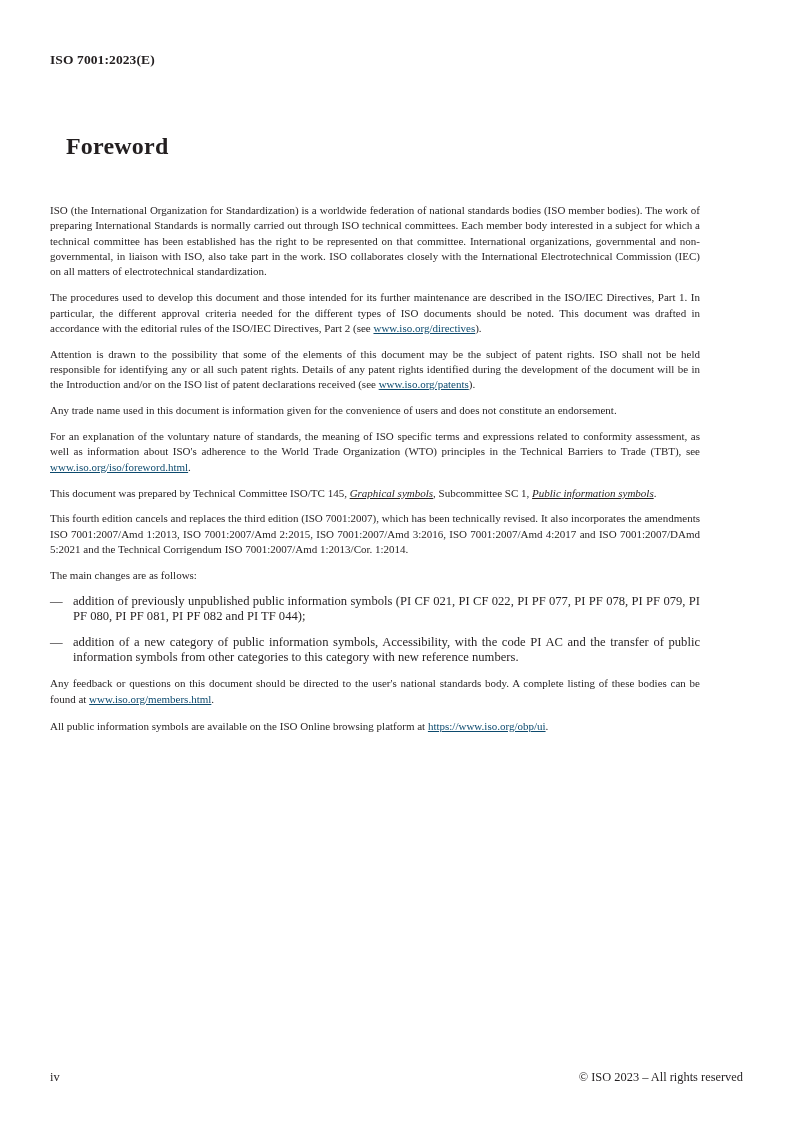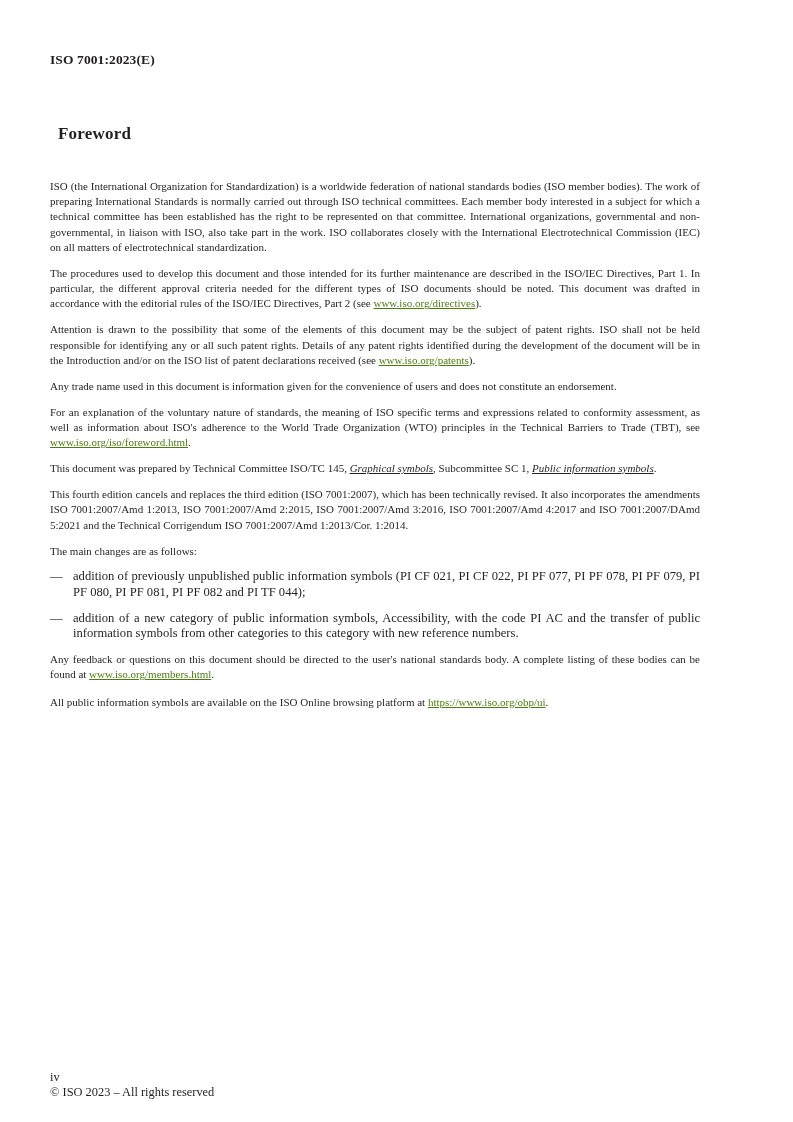--- a/index.html
+++ b/index.html
@@ -24,23 +24,23 @@
     width: 650px;
   }
   .running-head {
     font-size: 13.5px;
     font-weight: bold;
     letter-spacing: 0.1px;
     padding-top: 44px;
     line-height: 1.2;
   }
   h1.doc-title {
-    font-size: 17px;
+    font-size: 24px;
     font-weight: bold;
-    margin: 8px;
+    margin: 16px;
     padding-top: 48px;
     padding-bottom: 0;
     letter-spacing: 0.2px;
     line-height: 1.2;
   }
   .body-block {
     padding-top: 26px;
   }
   p.para {
     font-size: 11px;
@@ -64,42 +64,41 @@
     width: 23px;
     flex: 0 0 23px;
     text-align: left;
   }
   .li .li-text {
     flex: 1 1 auto;
     text-align: justify;
     text-justify: inter-word;
   }
   a.link, .link {
-    color: #4d7c0f;
+    color: #0c4a6e;
     text-decoration: underline;
     text-underline-offset: 1px;
   }
   i, .ital {
     font-style: italic;
     text-decoration: underline;
   }
   .list-block {
     margin-top: 0;
   }
   .footer {
     position: absolute;
     left: 50px;
     right: 50px;
     top: 1070px;
     display: flex;
     justify-content: space-between;
     align-items: baseline;
     font-size: 12.4px;
     color: #231f20;
-    flex-direction: column;
   }
   .footer .page-num {
     text-align: left;
   }
   .footer .copyright {
     text-align: left;
   }
 </style>
 </head>
 <body>

